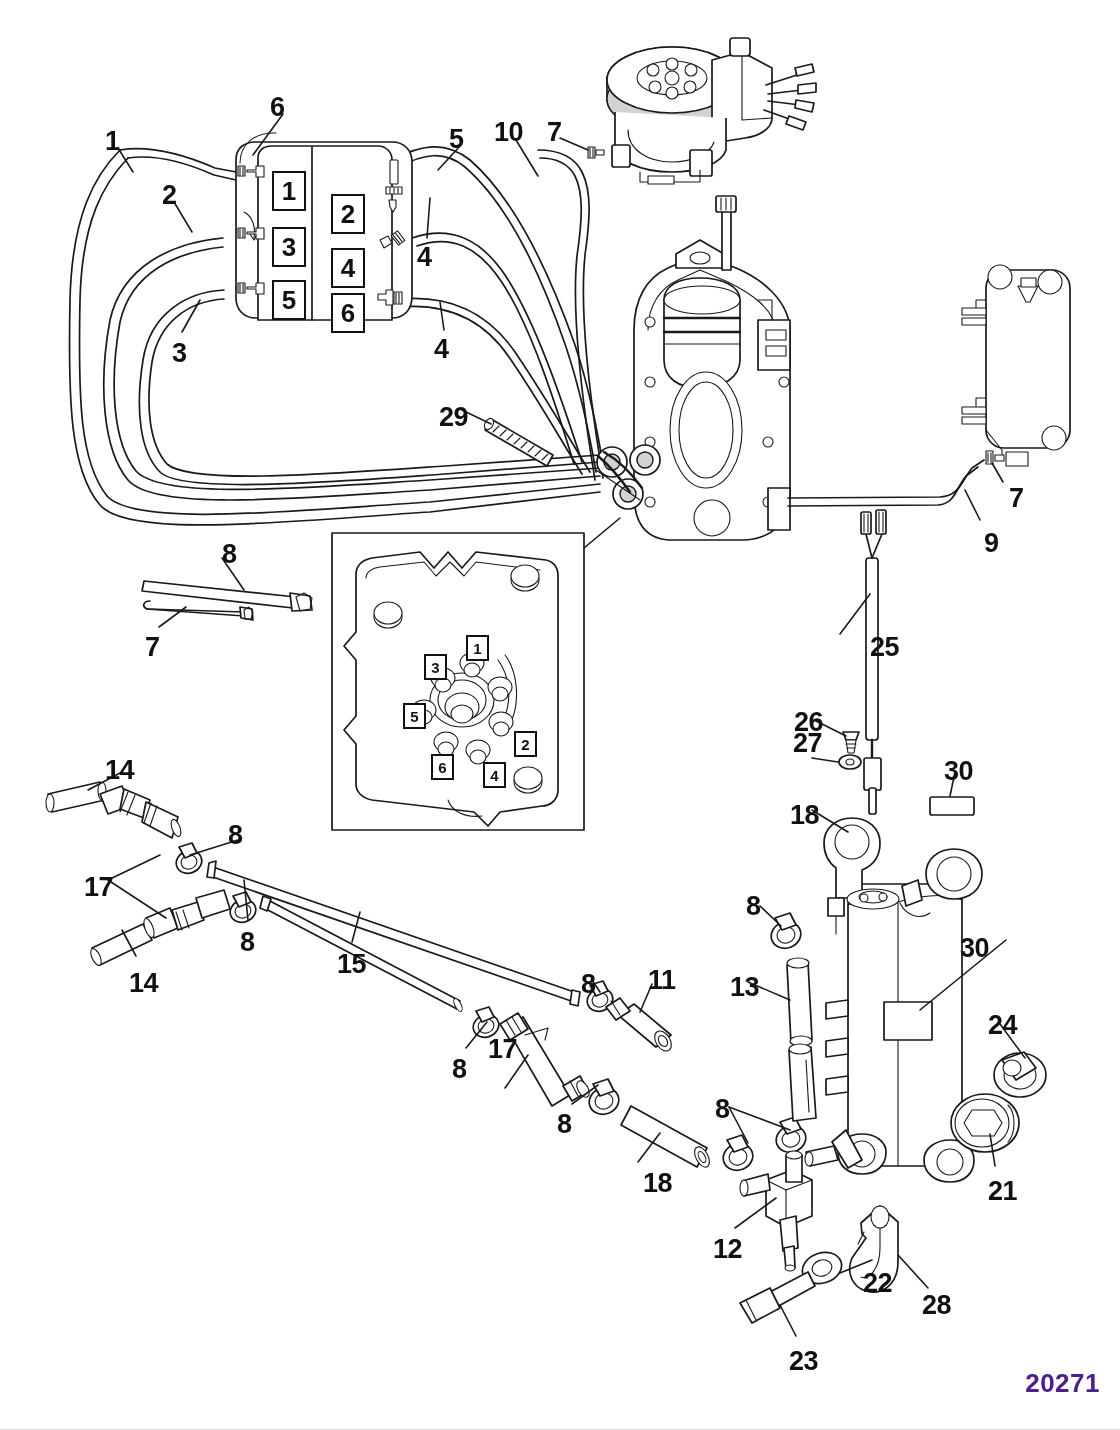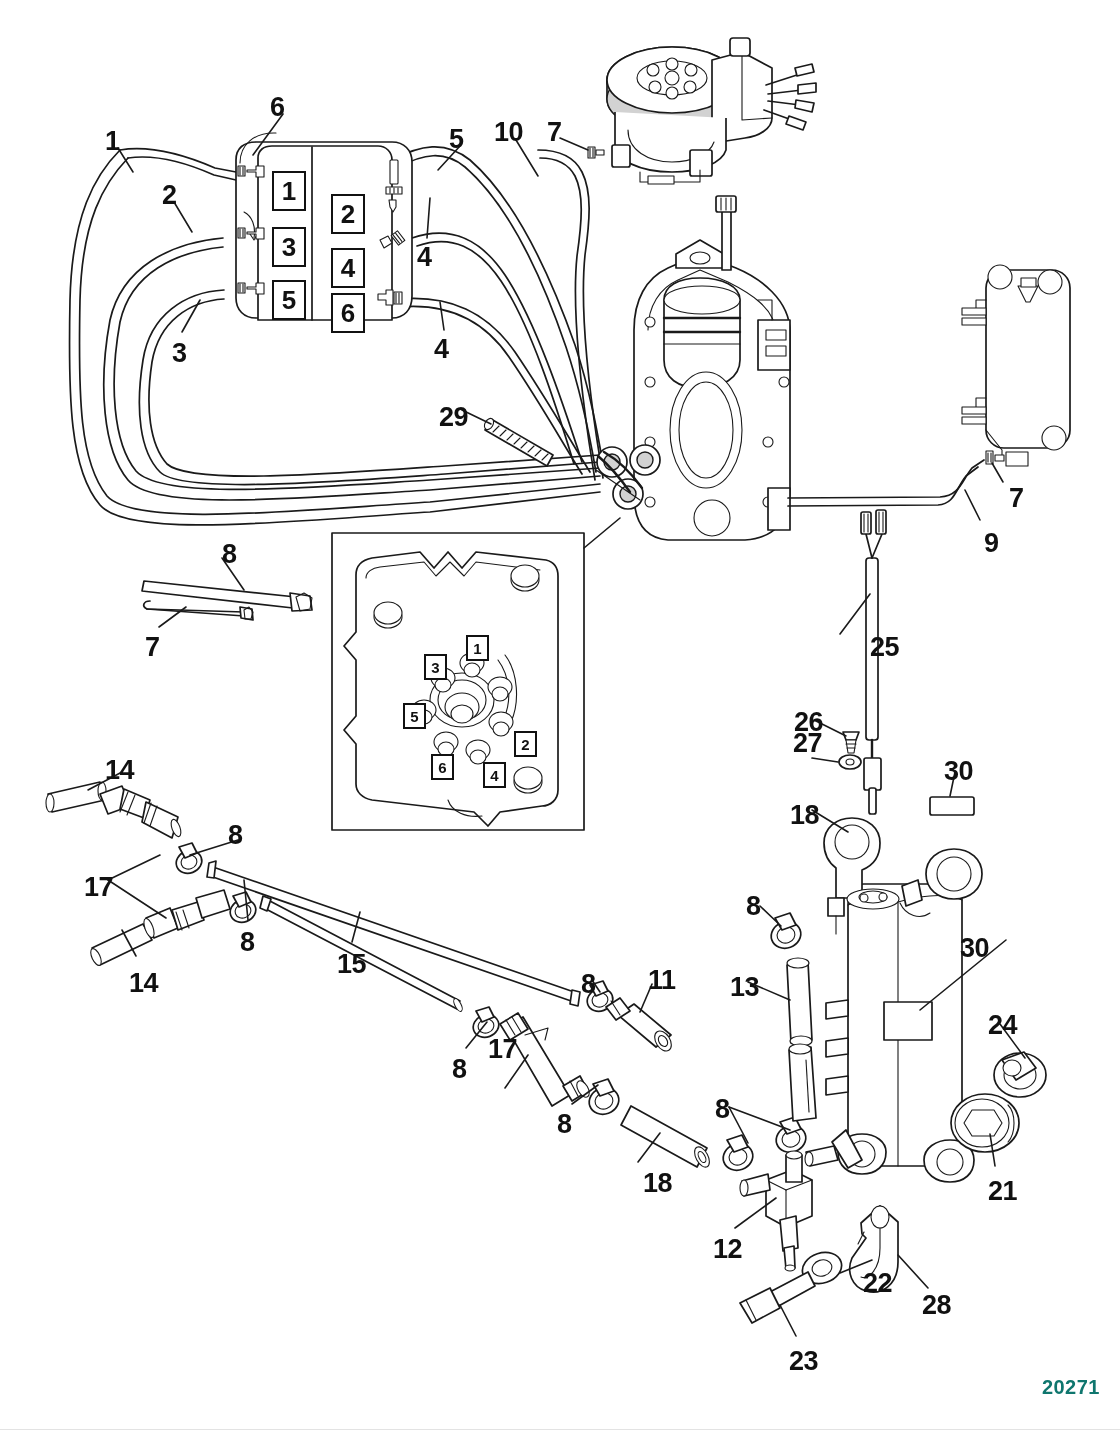--- a/index.html
+++ b/index.html
@@ -33,22 +33,22 @@
     line-height: 1;
     white-space: nowrap;
     letter-spacing: -0.5px;
   }
   .drawing-number {
     position: absolute;
     right: 20px;
     bottom: 30px;
     font-family: "Liberation Sans", sans-serif;
     font-weight: bold;
-    font-size: 20px;
-    color: #0f766e;
+    font-size: 26px;
+    color: #4c1d95;
     letter-spacing: 0.5px;
   }
   
   .railnum {
     position: absolute;
     width: 30px;
     height: 36px;
     border: 2.5px solid #111;
     background: #fff;
     color: #111;

